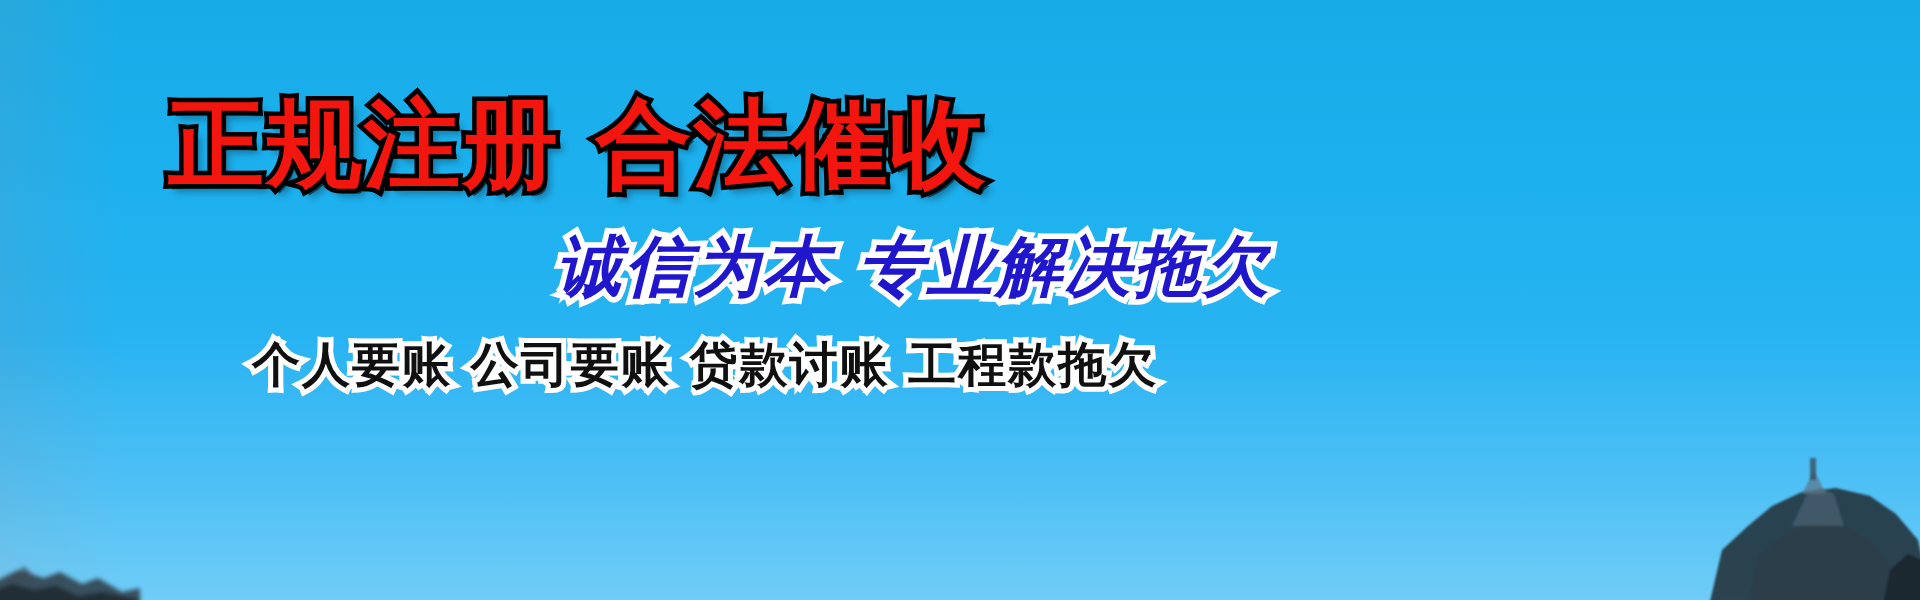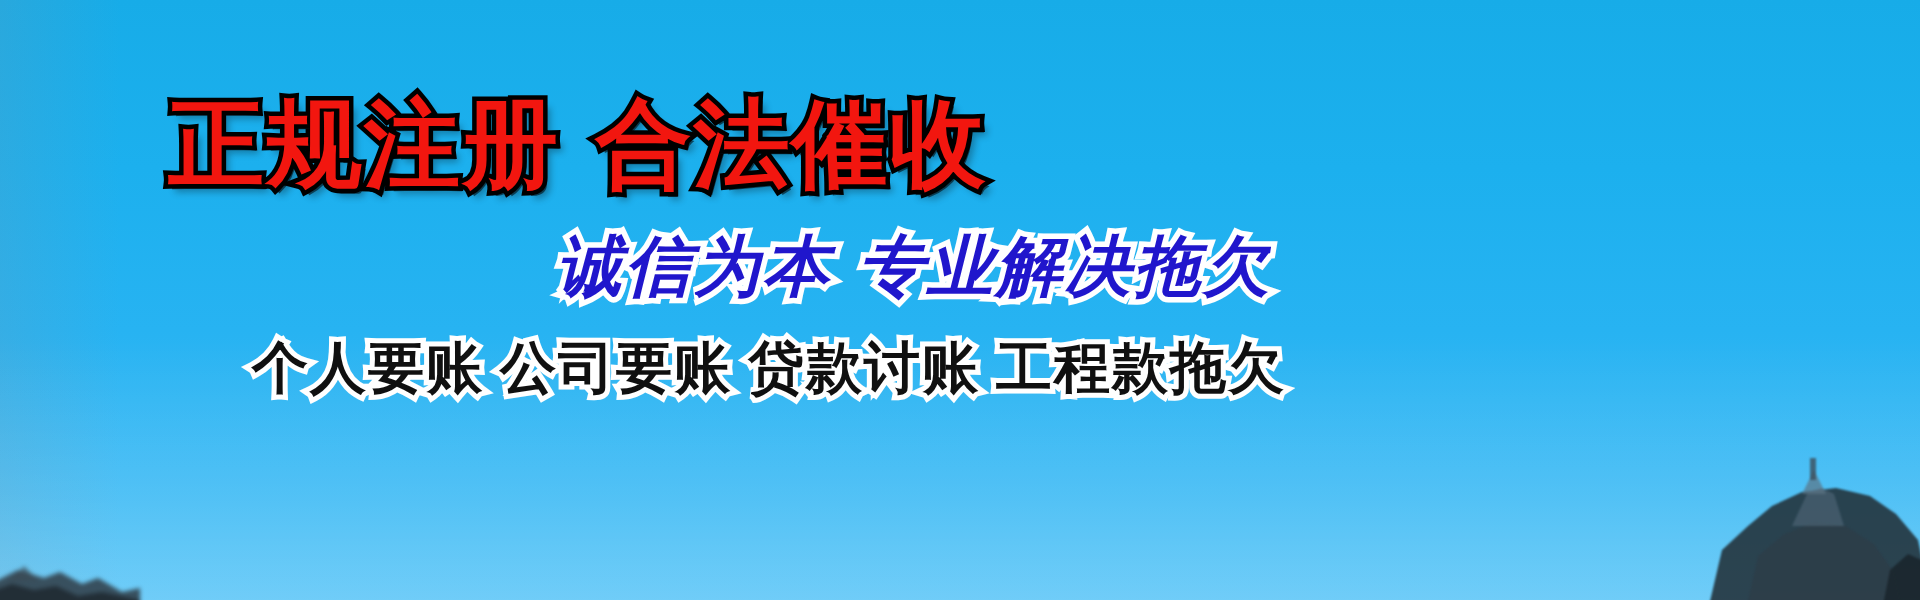--- a/index.html
+++ b/index.html
@@ -93,26 +93,25 @@
     paint-order: stroke fill;
     font-family: "DejaVu Sans", "Liberation Sans", sans-serif;
     font-style: italic;
     text-shadow: 0 0 2px rgba(255,255,255,0.9);
   }
 
   
   .line-services {
     left: 252px;
     top: 340px;
-    font-size: 56px;
+    font-size: 48px;
     letter-spacing: 2px;
     color: #101010;
     -webkit-text-stroke: 10px #ffffff;
     paint-order: stroke fill;
-    font-family: Liberation Serif, serif;
   }
 </style>
 </head>
 <body>
 
 <div id="banner">
 
   <div class="bg-layer">
     <div class="edge-vignette-left"></div>
     <div class="sky-haze"></div>

